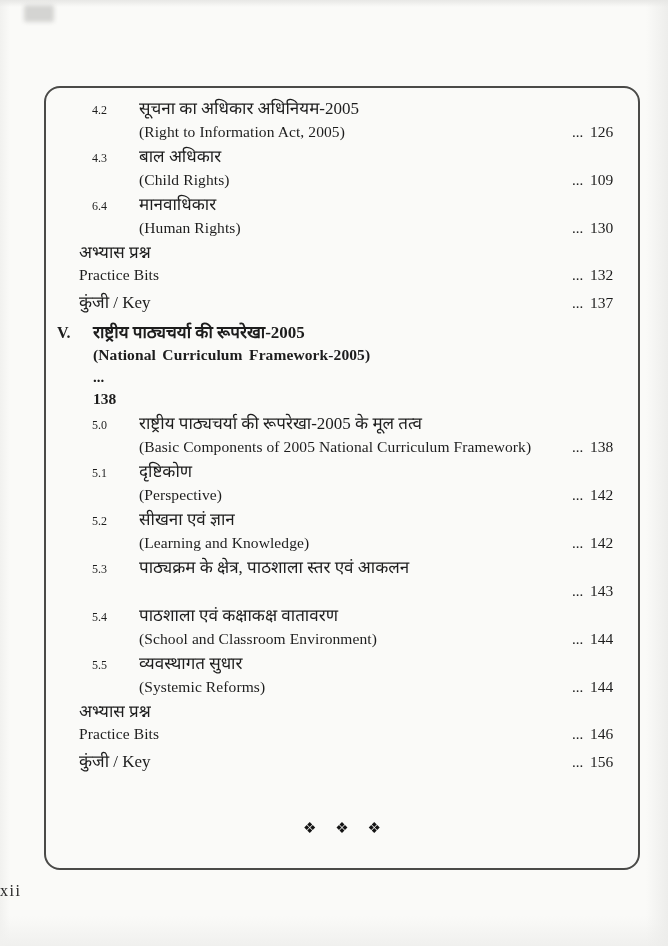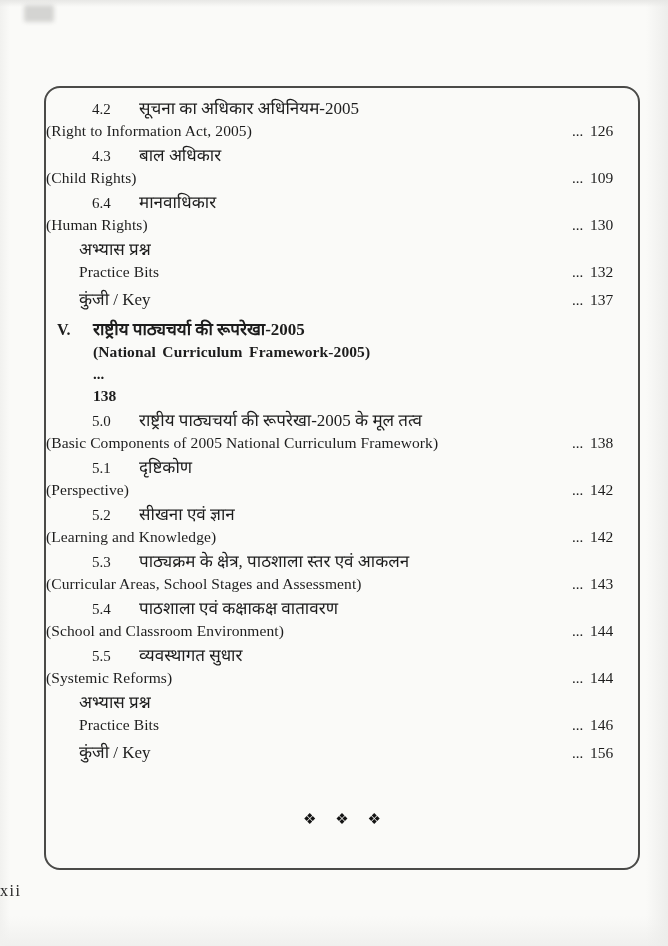--- a/index.html
+++ b/index.html
@@ -21,25 +21,25 @@
   .content-box{
     position:absolute;left:44px;top:86px;width:596px;height:784px;
     box-sizing:border-box;border:2px solid #4a4a48;border-radius:16px;
     padding:10px 0 0 0;
   }
   .row{display:flex;align-items:baseline;line-height:22px;padding-right:8px;}
   .entry{margin-bottom:3px;}
   .entry-key{margin-top:6px;margin-bottom:8px;}
   .entry-chapter{margin-top:6px;}
   .l-item-hi{padding-left:46px;}
-  .l-item-en{}
+  .l-item-en{padding-left:93px;}
   .l-practice-hi,.l-practice-en,.l-key{padding-left:33px;}
   .l-chapter-hi{padding-left:11px;}
   .l-chapter-en{padding-left:47px;flex-direction:column;}
-  .num{width:47px;font-size:15px;}
+  .num{width:47px;font-size:12px;}
   .roman{width:36px;font-size:16px;font-weight:bold;}
   .hindi{font-size:17px;text-align:center;}
   .label{font-size:17px;}
   .english{font-size:15.5px;letter-spacing:0.1px;}
   .bold{font-weight:bold;}
   .entry-chapter .english{word-spacing:2.5px;}
   .entry-chapter .dots,.entry-chapter .pg{font-weight:bold;}
   .grow{flex:1 1 auto;}
   .dots{width:18px;font-size:15px;text-align:left;}
   .pg{width:40px;font-size:15.5px;text-align:left;}
@@ -163,21 +163,20 @@
             <span class="dots">...</span>
             <span class="pg">142</span>
           </div>
         </div>
         <div class="entry entry-item">
           <div class="row l-item-hi">
             <span class="num">5.3</span>
             <span class="hindi">पाठ्यक्रम के क्षेत्र, पाठशाला स्तर एवं आकलन</span>
           </div>
           <div class="row l-item-en">
-            <span class="english">(Curricular Areas, School Stages and Assessment)</span>
             <span class="grow"></span>
             <span class="dots">...</span>
             <span class="pg">143</span>
           </div>
         </div>
         <div class="entry entry-item">
           <div class="row l-item-hi">
             <span class="num">5.4</span>
             <span class="hindi">पाठशाला एवं कक्षाकक्ष वातावरण</span>
           </div>

